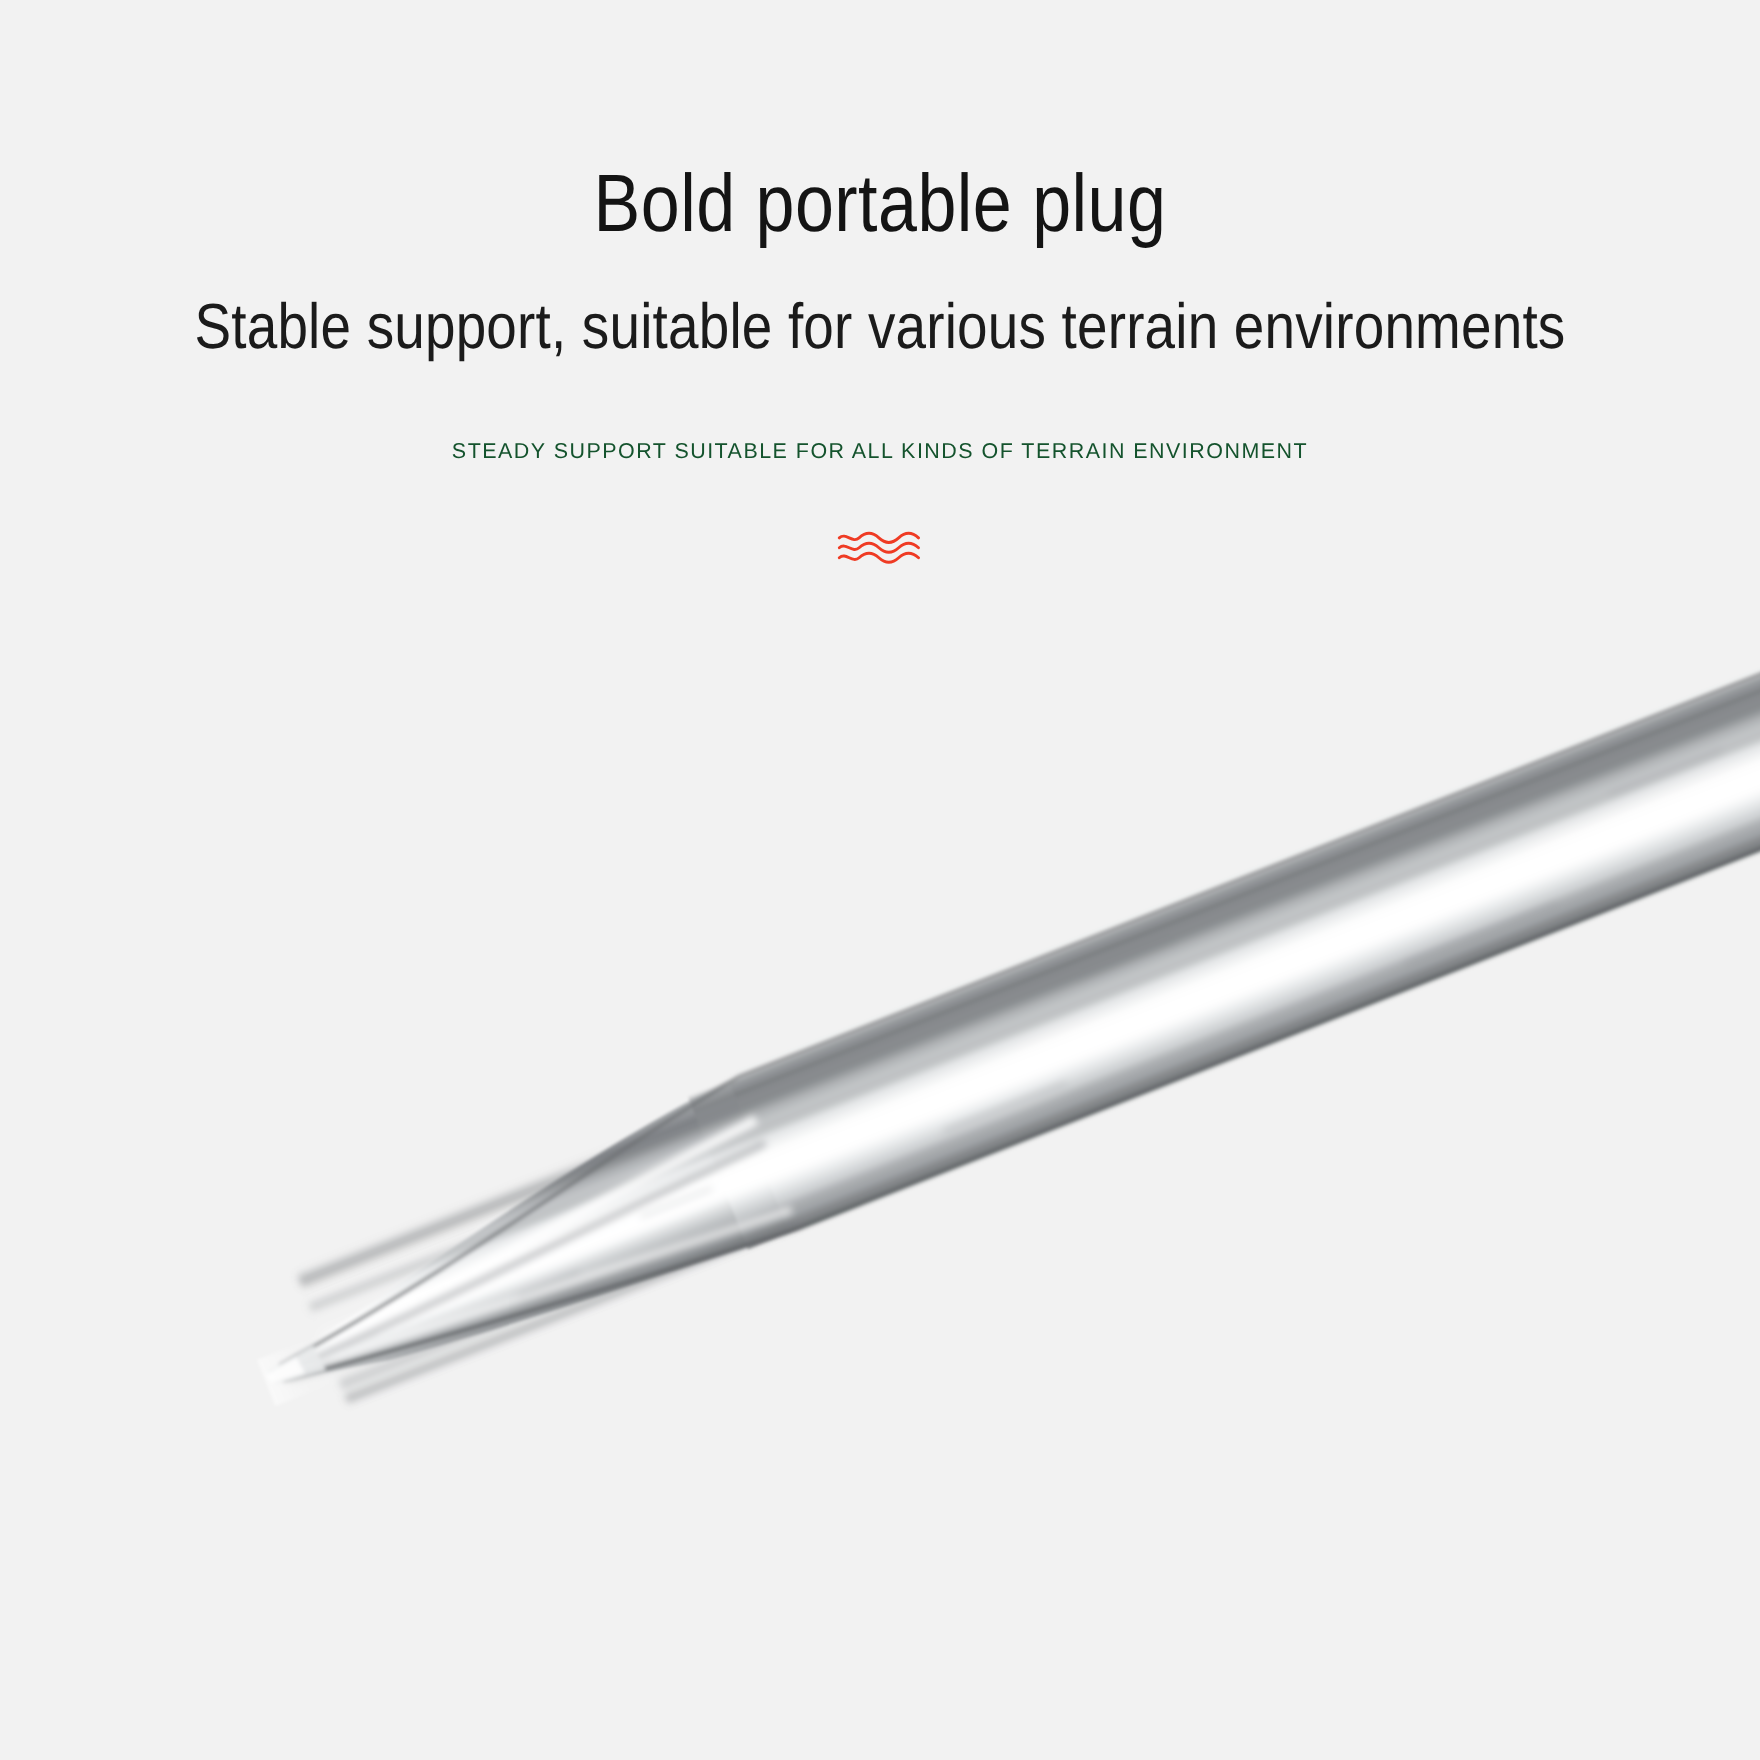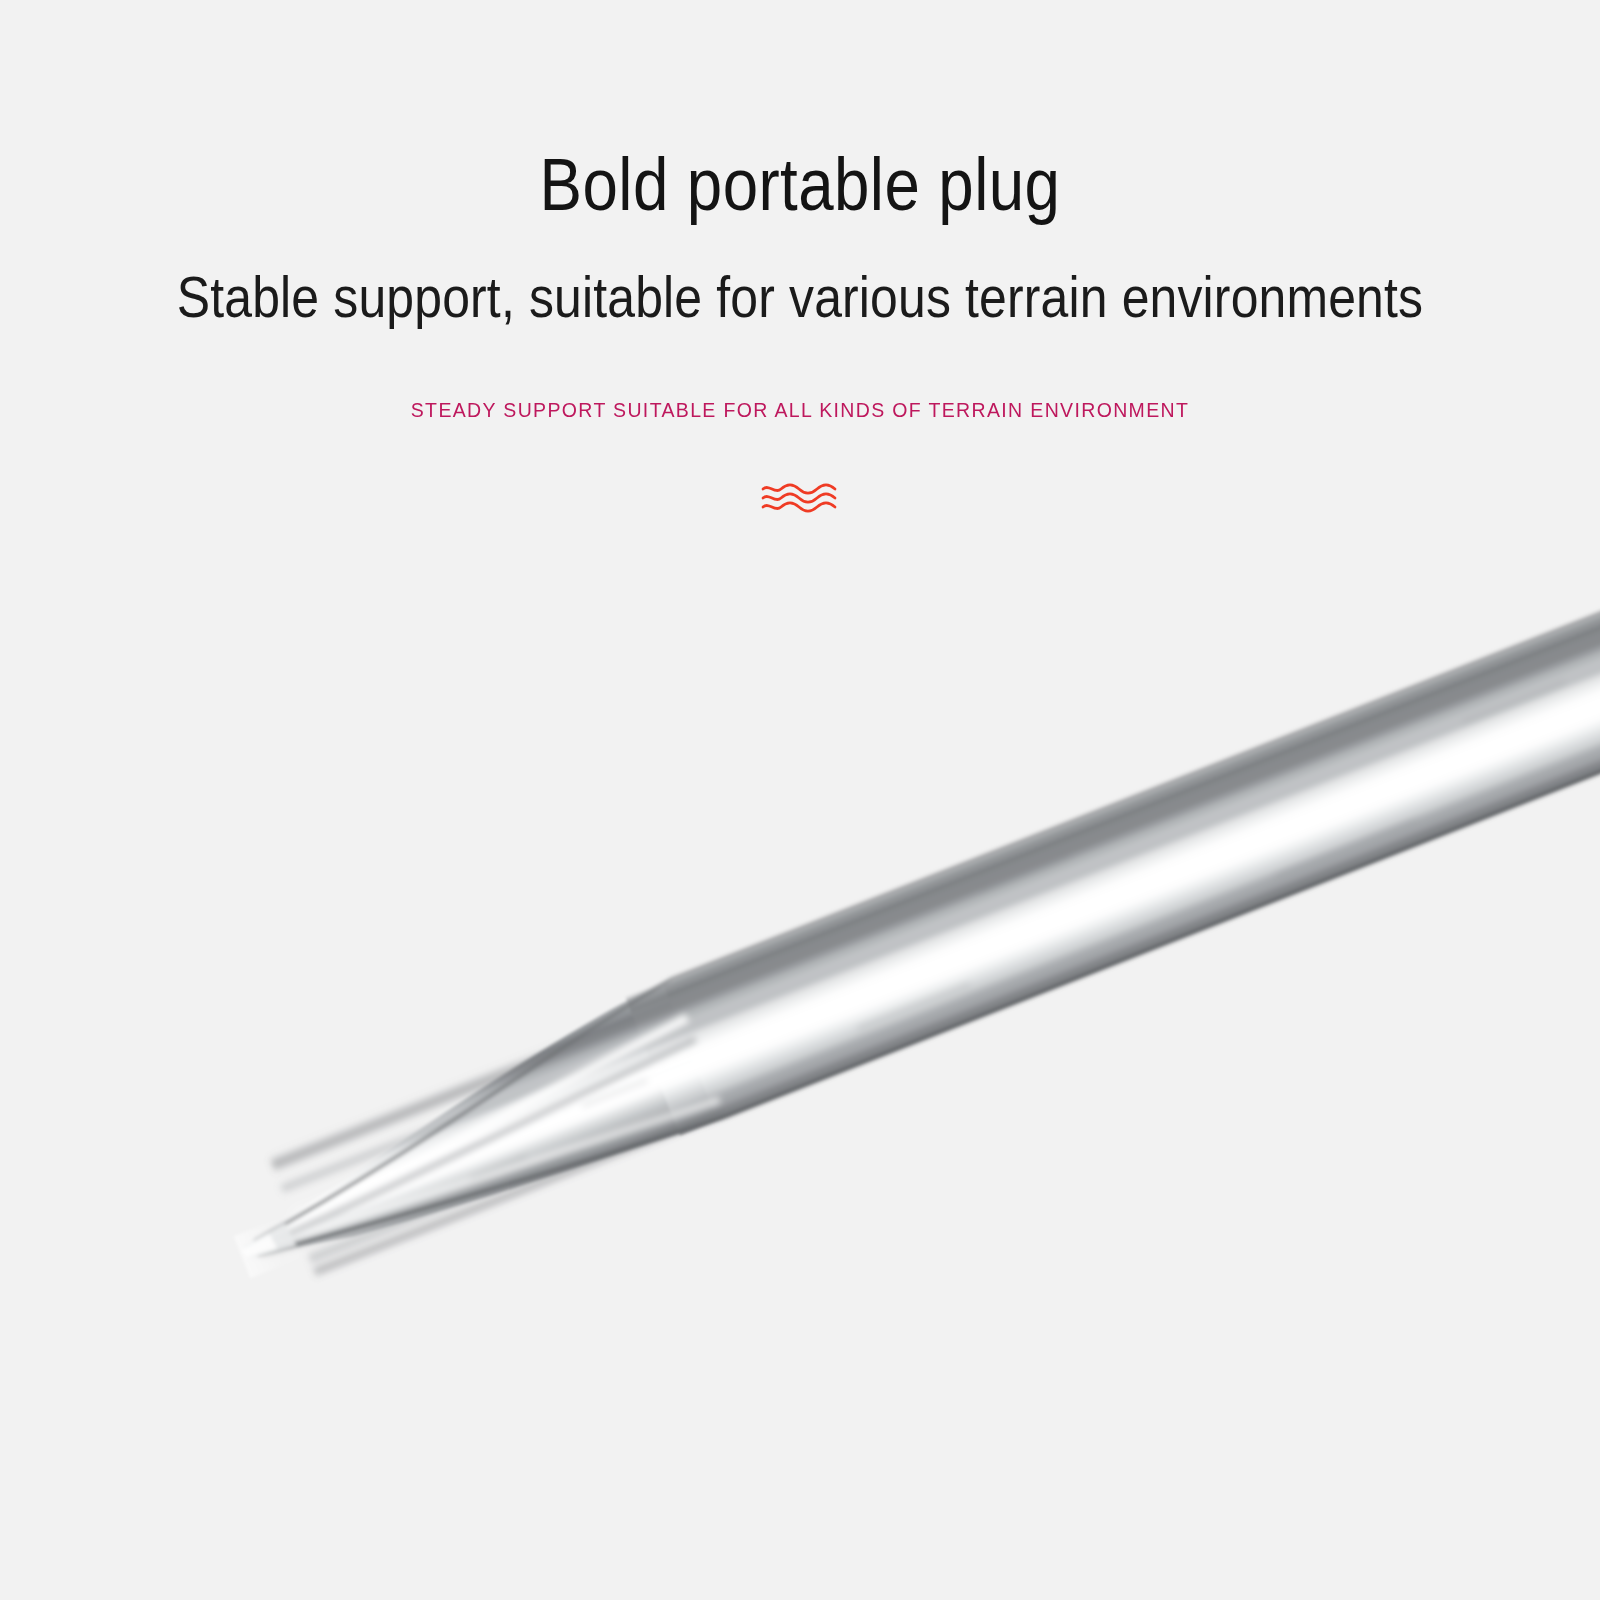--- a/index.html
+++ b/index.html
@@ -68,21 +68,21 @@
 
   .eyebrow {
     position: absolute;
     top: 401px;
     left: 0;
     width: 1600px;
     font-family: "Liberation Sans", sans-serif;
     font-size: 19.5px;
     font-weight: 400;
     line-height: 1.0;
-    color: #be185d;
+    color: #14532d;
     letter-spacing: 1.35px;
     white-space: nowrap;
   }
 
   
   .wave-ornament {
     position: absolute;
     top: 482px;
     left: 50%;
     transform: translateX(-50%);

